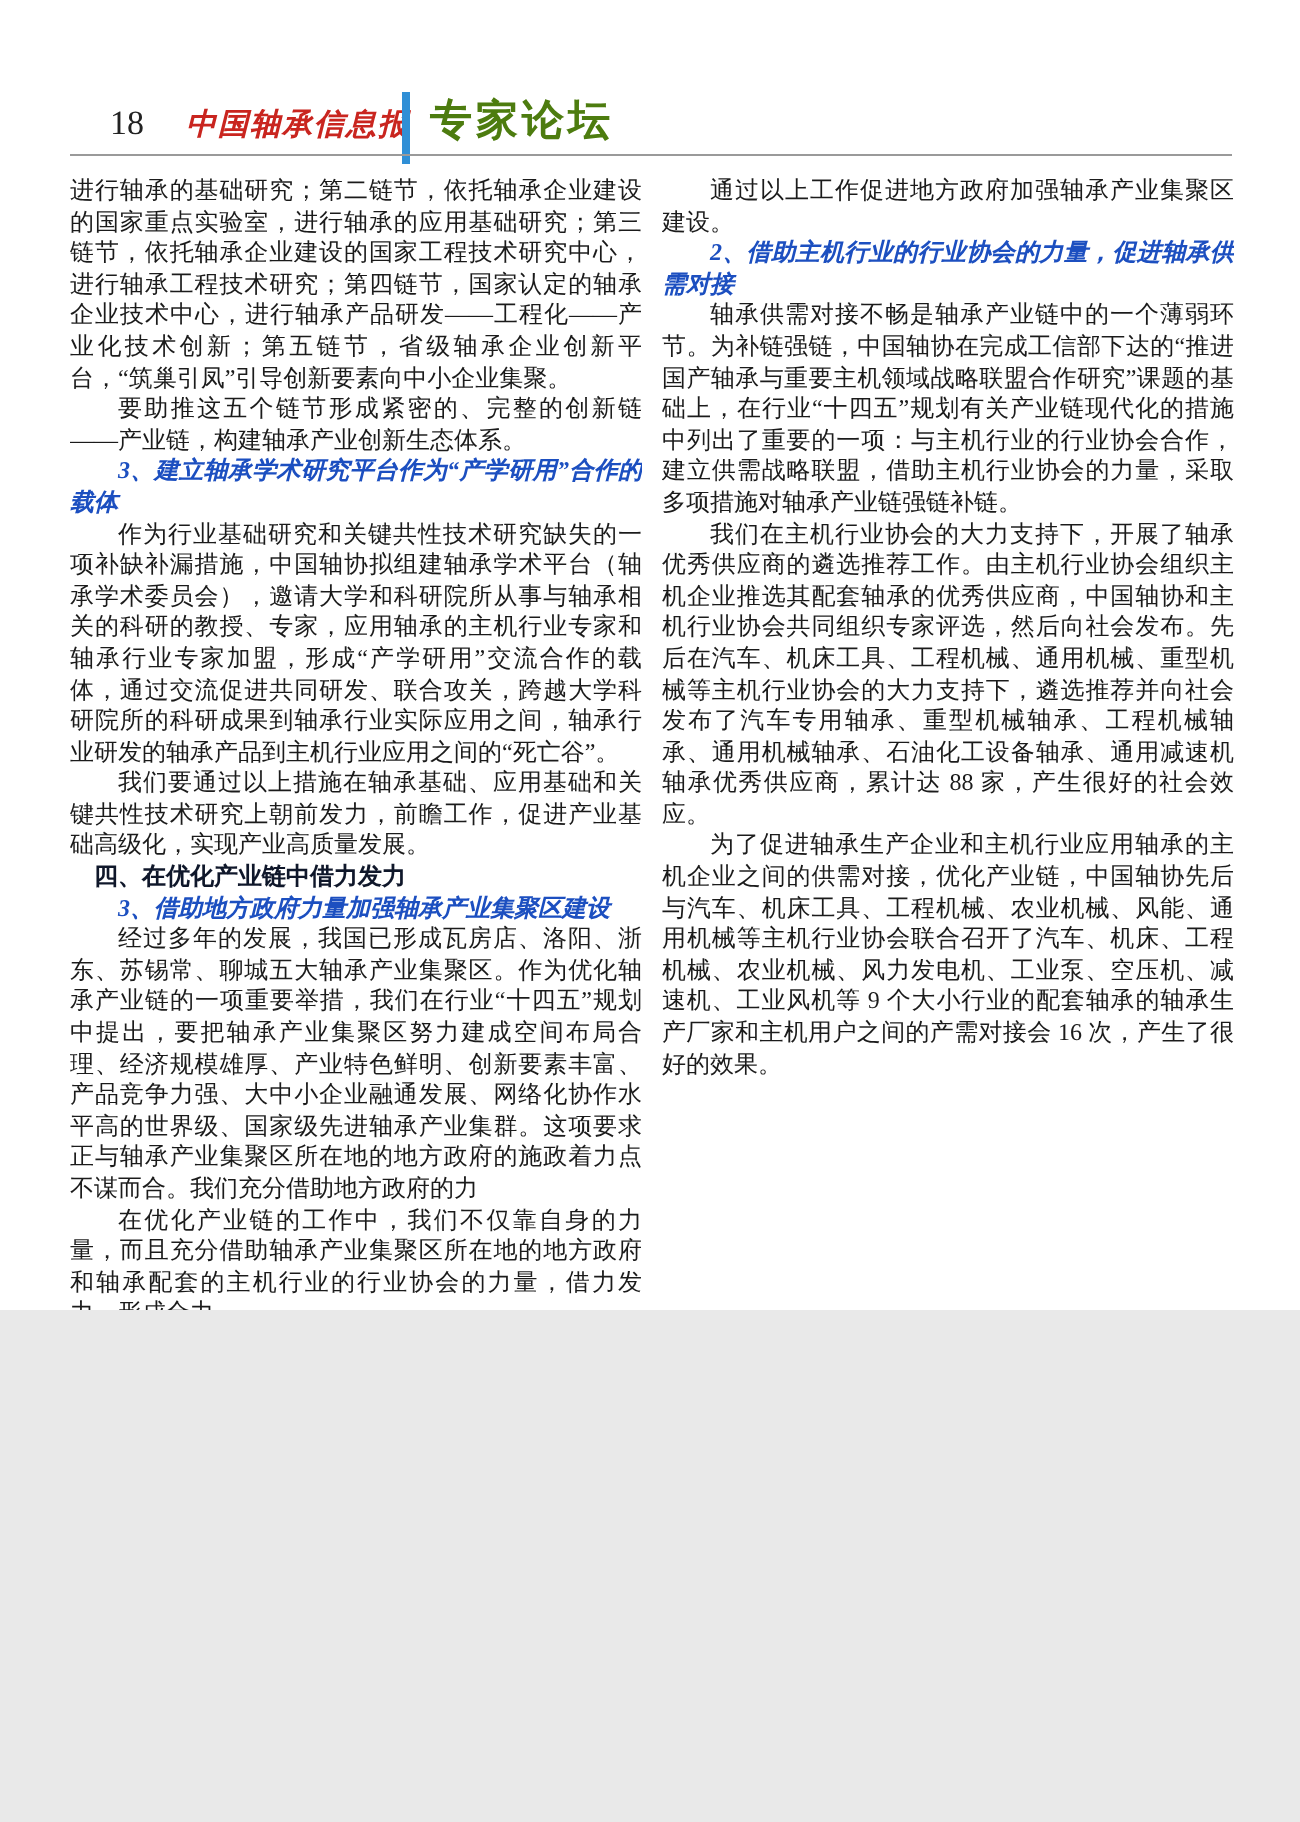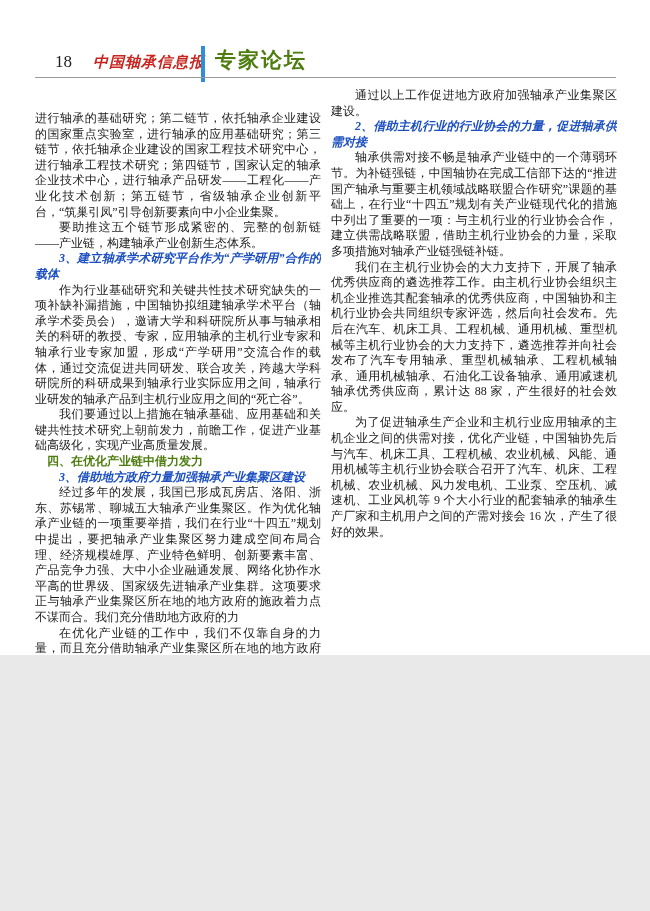--- a/index.html
+++ b/index.html
@@ -12,27 +12,27 @@
   .page-num{position:absolute;left:20px;top:8px;font-size:17px;color:#222;font-family:"Liberation Serif",serif;}
   .masthead{position:absolute;left:58px;top:9px;font-size:15px;font-weight:bold;font-style:italic;
             color:#c9251f;letter-spacing:1px;font-family:"DejaVu Serif",serif;}
   .head-bar{position:absolute;left:166px;top:2px;width:4px;height:36px;background:#2f8fd6;}
   .section-title{position:absolute;left:180px;top:2px;font-size:21px;font-weight:bold;color:#4d7c0f;
                  letter-spacing:2px;font-family:"Liberation Sans",sans-serif;text-align:center;}
 
   
   .col{position:absolute;top:88px;width:286px;font-size:12px;line-height:15.6px;color:#1b1b1b;
        text-align:justify;overflow:hidden;}
-  .col-left{left:35px;height:572px;margin-top:23px;}
+  .col-left{left:35px;height:572px;}
   .col-right{left:331px;height:545px;}
   .blk{margin:0;}
   .para{text-indent:2em;}
   .para-cont{text-indent:0;}
   .h-blue{color:#1c4fc0;font-weight:bold;font-style:italic;text-indent:2em;}
-  .h-green{color:#4d7c0f;font-weight:bold;text-indent:1em;font-family:"Liberation Sans",sans-serif;}
+  .h-green{color:#0f172a;font-weight:bold;text-indent:1em;font-family:"Liberation Sans",sans-serif;}
 
   
   .ad{position:absolute;left:40px;top:663px;width:570px;height:193px;overflow:hidden;
       background:linear-gradient(150deg,#051c4e 0%,#0a3077 30%,#0f4696 55%,#2268b8 78%,#4e93d6 100%);margin-top:15px;}
   .ad .circuit{position:absolute;inset:0;opacity:.55;
       background:repeating-linear-gradient(0deg,rgba(130,185,255,.10) 0 1px,transparent 1px 15px),
                  repeating-linear-gradient(90deg,rgba(130,185,255,.10) 0 1px,transparent 1px 15px);}
   .streak{position:absolute;height:3px;border-radius:3px;
           background:linear-gradient(90deg,transparent,rgba(255,255,255,.55),transparent);}
   .streak1{left:290px;top:10px;width:180px;transform:rotate(-8deg);}

